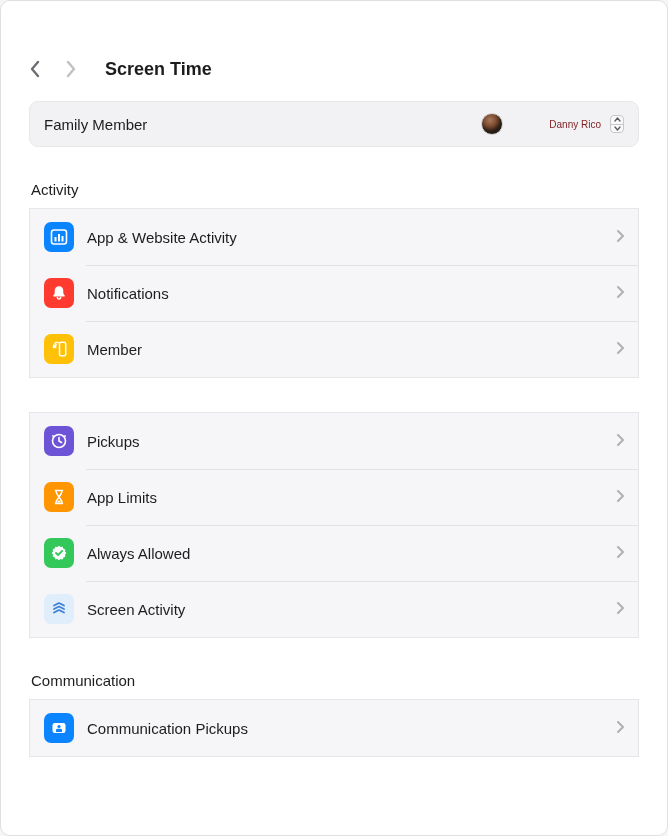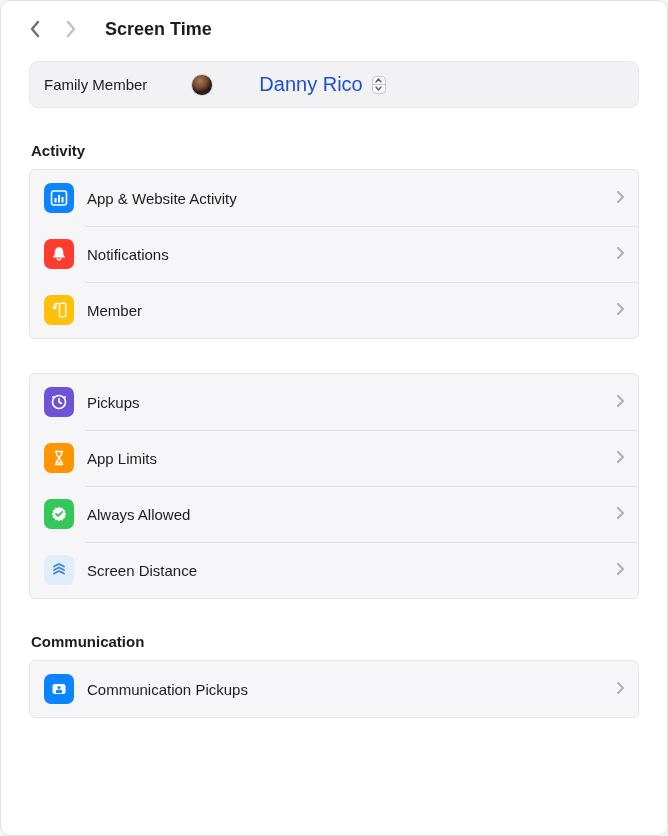--- a/index.html
+++ b/index.html
@@ -22,20 +22,21 @@
       border: 1px solid #e0e0e0;
       border-radius: 10px;
       padding: 0;
       overflow: hidden;
     }
     .header {
       display: flex;
       align-items: center;
       padding: 14px 20px 18px 20px;
       gap: 8px;
+      margin-top: 40px;
     }
     .nav-arrow {
       width: 28px;
       height: 28px;
       display: flex;
       align-items: center;
       justify-content: center;
       border-radius: 4px;
       cursor: pointer;
     }
@@ -58,42 +59,41 @@
     .content {
       padding: 0 28px;
     }
     .family-card {
       background: #f2f2f4;
       border: 1px solid #e7e7e9;
       border-radius: 9px;
       padding: 11px 14px;
       display: flex;
       align-items: center;
-      justify-content: flex-start;
-      gap: 44px;
+      justify-content: space-between;
     }
     .family-label {
       font-size: 15px;
       color: #1d1d1f;
     }
     .family-right {
       display: flex;
       align-items: center;
       gap: 6px;
     }
     .avatar {
       width: 22px;
       height: 22px;
       border-radius: 50%;
       background: radial-gradient(circle at 40% 30%, #a77a5e 0%, #7c4a2e 35%, #2b1f18 60%, #1a1210 100%);
       border: 0.5px solid #d0d0d0;
     }
     .family-name {
-      font-size: 20px;
-      color: #1d4ed8;
+      font-size: 10px;
+      color: #7f1d1d;
       margin-left: 40px;
     }
     .stepper {
       display: flex;
       flex-direction: column;
       border: 0.5px solid #c8c8cc;
       border-radius: 4px;
       width: 14px;
       height: 18px;
       margin-left: 3px;
@@ -111,29 +111,29 @@
     }
     .stepper svg {
       width: 7px;
       height: 5px;
     }
     .section {
       margin-top: 34px;
     }
     .section-title {
       font-size: 15px;
-      font-weight: 700;
+      font-weight: 400;
       color: #1d1d1f;
       margin-bottom: 10px;
       padding-left: 2px;
     }
     .list {
       background: #f6f6f8;
       border: 1px solid #e6e6e9;
-      border-radius: 6px;
+      border-radius: 0;
       overflow: hidden;
     }
     .row {
       display: flex;
       align-items: center;
       padding: 12px 14px;
       position: relative;
       cursor: pointer;
       min-height: 56px;
     }
@@ -309,21 +309,21 @@
               </svg></div>
         </div>
         <div class="row">
           <div class="icon-box bg-lightblue">
             <svg viewBox="0 0 20 20">
                 <path d="M5 6.5 L10 4 L15 6.5" stroke="#3d7fd6" stroke-width="1.7" fill="none" stroke-linecap="round" stroke-linejoin="round"></path>
                 <path d="M5 10 L10 7.5 L15 10" stroke="#3d7fd6" stroke-width="1.7" fill="none" stroke-linecap="round" stroke-linejoin="round"></path>
                 <path d="M5 13.5 L10 11 L15 13.5" stroke="#3d7fd6" stroke-width="1.7" fill="none" stroke-linecap="round" stroke-linejoin="round"></path>
               </svg>
           </div>
-          <span class="row-label">Screen Distance</span>
+          <span class="row-label">Screen Activity</span>
           <div class="chevron"><svg viewBox="0 0 8 12" fill="none" stroke-width="2" stroke-linecap="round" stroke-linejoin="round">
                 <polyline points="2,1 7,6 2,11"></polyline>
               </svg></div>
         </div>
       </div>
     </div>
 
     <div class="section">
       <div class="section-title">Communication</div>
       <div class="list">

